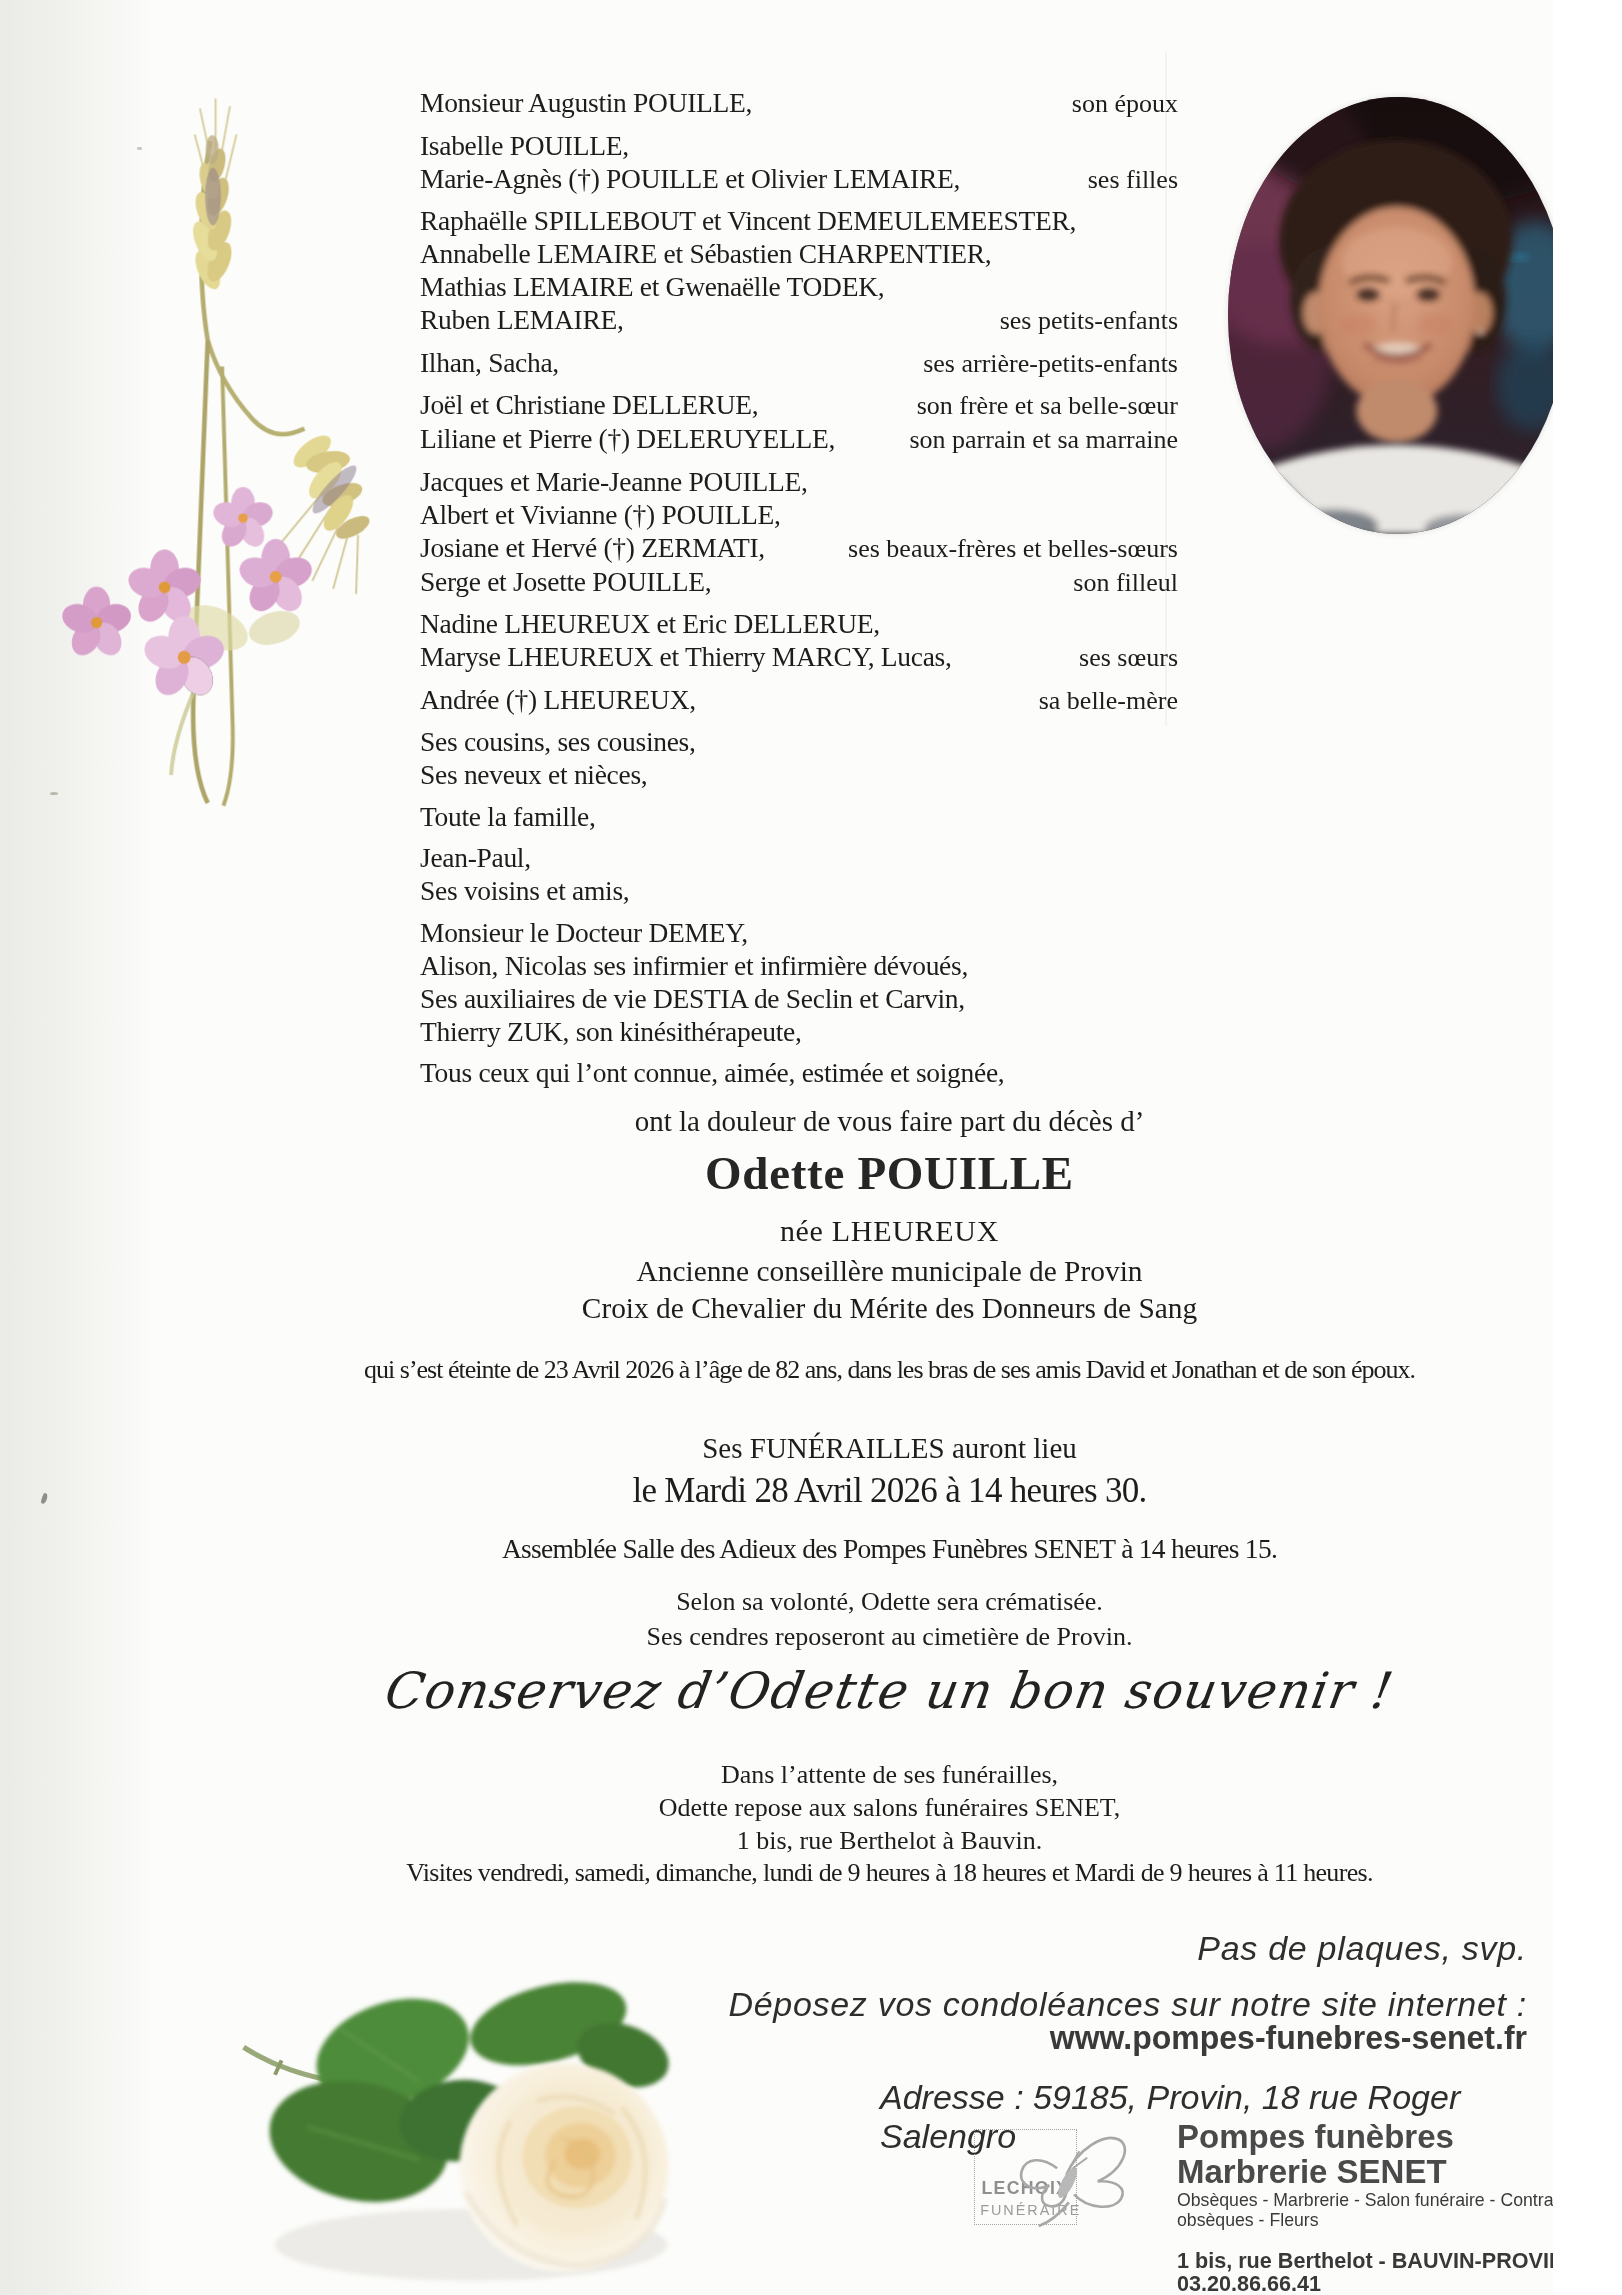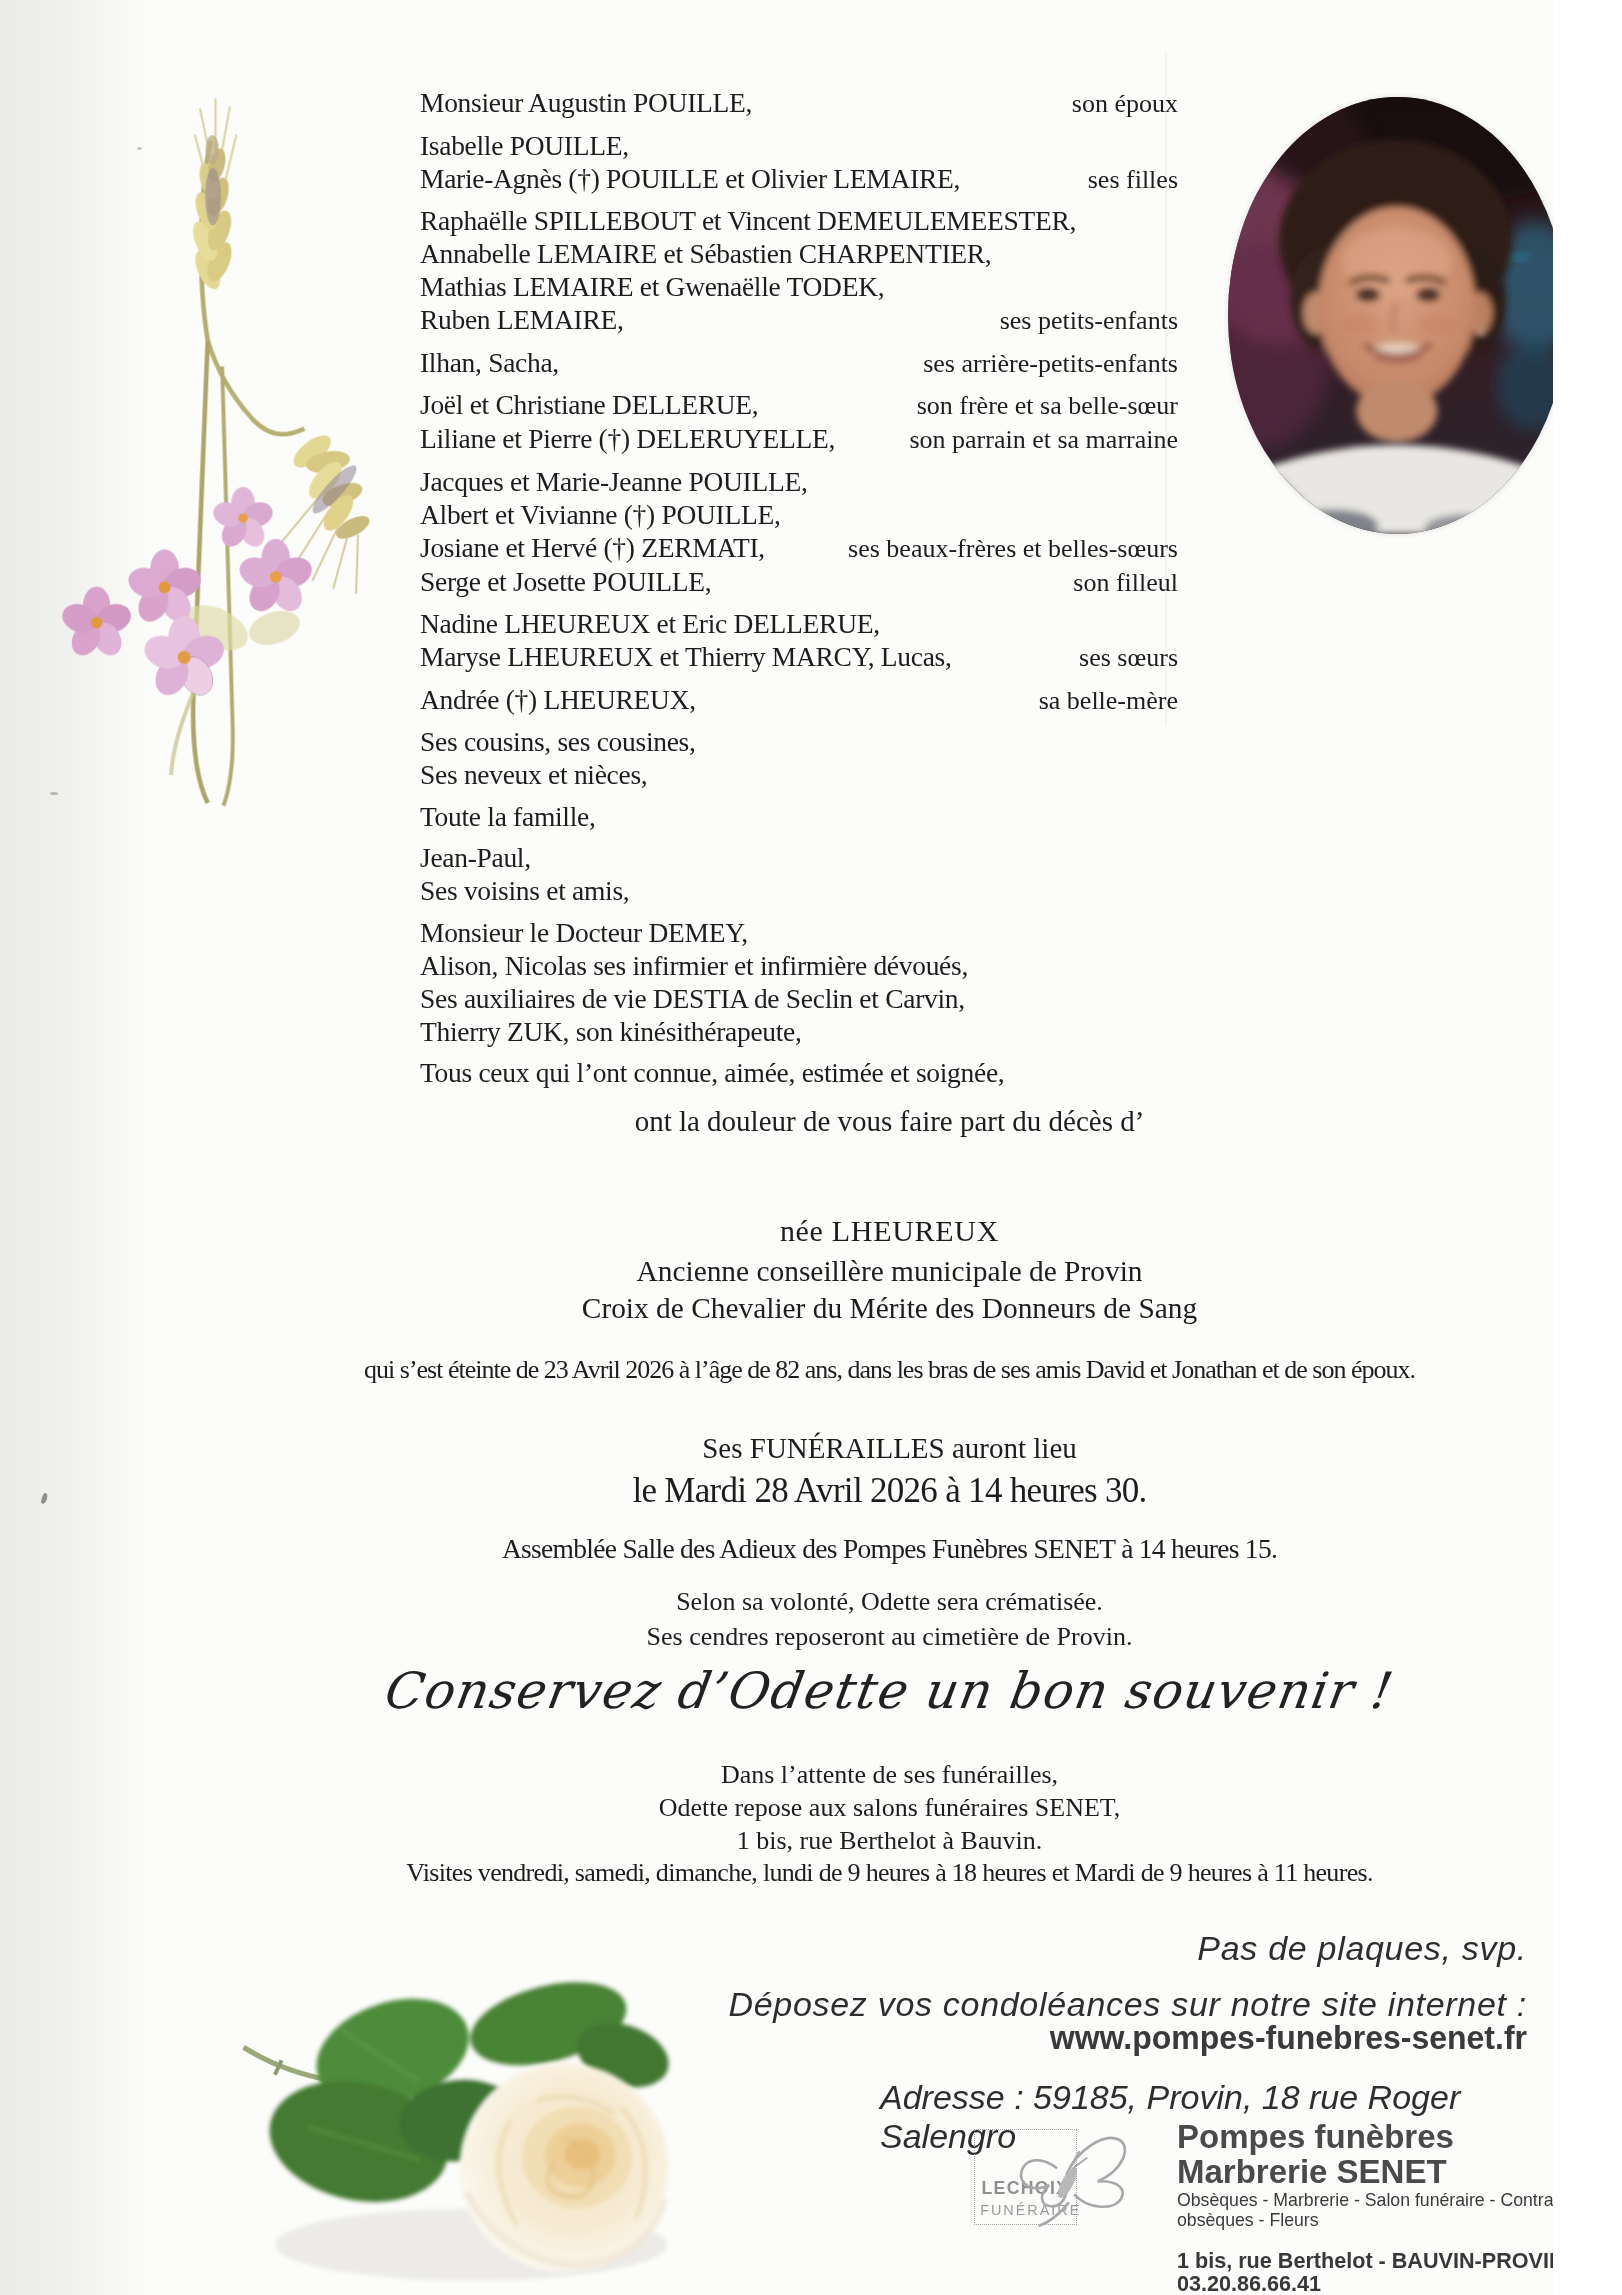--- a/index.html
+++ b/index.html
@@ -368,20 +368,21 @@
     </div>
     <div class="fgroup">
         <div class="frow">
           <span>Tous ceux qui l’ont connue, aimée, estimée et soignée,</span>
           <span class="frole"></span>
         </div>
       </div>
   </div>
 
   <div class="c intro">ont la douleur de vous faire part du décès d’</div>
+  <div class="c bigname">Odette POUILLE</div>
   <div class="c maiden">née LHEUREUX</div>
   <div class="c dist1">Ancienne conseillère municipale de Provin</div>
   <div class="c dist2">Croix de Chevalier du Mérite des Donneurs de Sang</div>
   <div class="c death">qui s’est éteinte de 23 Avril 2026 à l’âge de 82 ans, dans les bras de ses amis David et Jonathan et de son époux.</div>
 
   <div class="c fun1">Ses FUNÉRAILLES auront lieu</div>
   <div class="c fun2">le Mardi 28 Avril 2026 à 14 heures 30.</div>
   <div class="c fun3">Assemblée Salle des Adieux des Pompes Funèbres SENET à 14 heures 15.</div>
   <div class="c fun4">Selon sa volonté, Odette sera crématisée.</div>
   <div class="c fun5">Ses cendres reposeront au cimetière de Provin.</div>

